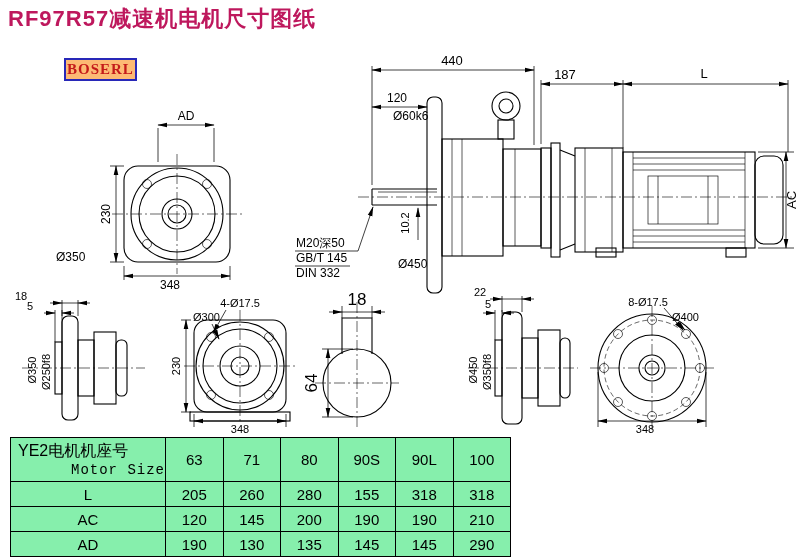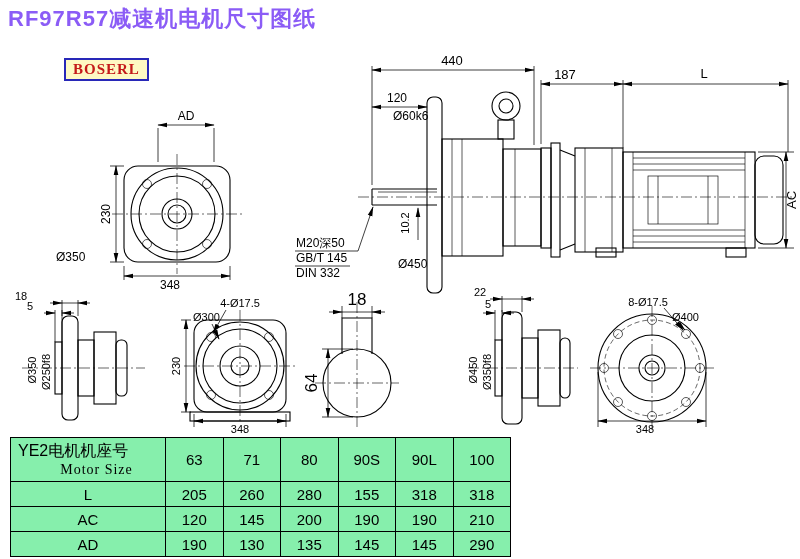--- a/index.html
+++ b/index.html
@@ -1,41 +1,41 @@
 <!DOCTYPE html>
 <html><head>
 <meta charset="utf-8">
 <style>
   *{margin:0;padding:0;box-sizing:border-box;}
   html,body{width:800px;height:559px;background:#ffffff;overflow:hidden;
     font-family:"Liberation Sans","DejaVu Sans",sans-serif;}
   body{position:relative;}
   .title{position:absolute;left:8px;top:4px;font-size:22px;font-weight:bold;
-    color:#8b5cf6;letter-spacing:1px;white-space:nowrap;}
+    color:#be185d;letter-spacing:1px;white-space:nowrap;}
   .logo{position:absolute;left:64px;top:58px;border:2px solid #2828b8;
-    padding:1px 7px;font-family:"Liberation Serif","DejaVu Serif",serif;
-    font-weight:bold;font-size:15px;color:#c41a1a;letter-spacing:1px;background:#fef9c3;}
+    padding:1px 1px;font-family:"Liberation Serif","DejaVu Serif",serif;
+    font-weight:bold;font-size:15px;color:#c41a1a;letter-spacing:1px;background:#fdba74;}
   svg.draw{position:absolute;left:0;top:0;}
   svg .ln{stroke:#000;stroke-width:1.1;fill:none;}
   svg .thin{stroke:#000;stroke-width:0.65;fill:none;}
   svg .cl{stroke:#000;stroke-width:0.6;fill:none;stroke-dasharray:11 3 2 3;}
   svg .bc{stroke:#000;stroke-width:0.6;fill:none;stroke-dasharray:5 3;}
   svg .dim{stroke:#000;stroke-width:0.75;fill:none;}
   svg text{font-family:"Liberation Sans","DejaVu Sans",sans-serif;font-size:12px;fill:#000;}
   svg .t11{font-size:11px;}
   svg .t13{font-size:13px;}
   svg .t16{font-size:17px;}
   table.dims{position:absolute;left:10px;top:437px;border-collapse:collapse;
     table-layout:fixed;width:500px;background:#86efac;}
   table.dims td{border:1px solid #000;text-align:center;vertical-align:middle;
     font-size:15px;color:#000;height:25px;padding:0;}
   table.dims tr.hdr td{height:44px;}
   table.dims .cn{font-size:16px;text-align:left;padding-left:7px;}
-  table.dims .en{font-family:Liberation Serif, serif;
-    font-size:14px;text-align:center;padding-left:17px;letter-spacing:1px;}
+  table.dims .en{font-family:Liberation Mono, monospace;
+    font-size:14px;text-align:right;padding-left:17px;letter-spacing:1px;}
 </style>
 </head>
 <body>
 
 <div class="title">RF97R57减速机电机尺寸图纸</div>
 <div class="logo"><span>BOSERL</span></div>
 
 <svg class="draw" width="800" height="559" viewBox="0 0 800 559">
   <defs>
     <marker id="ar" viewBox="0 0 10 6" refX="9.3" refY="3" markerWidth="10" markerHeight="6" orient="auto-start-reverse" markerUnits="userSpaceOnUse">

